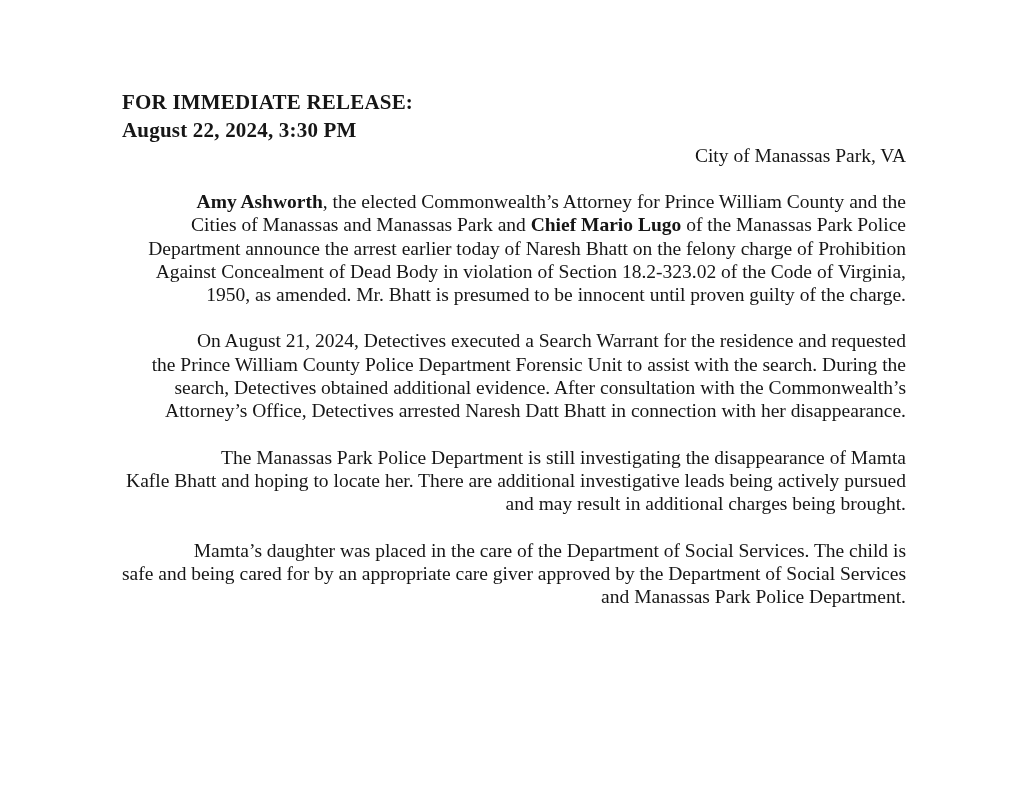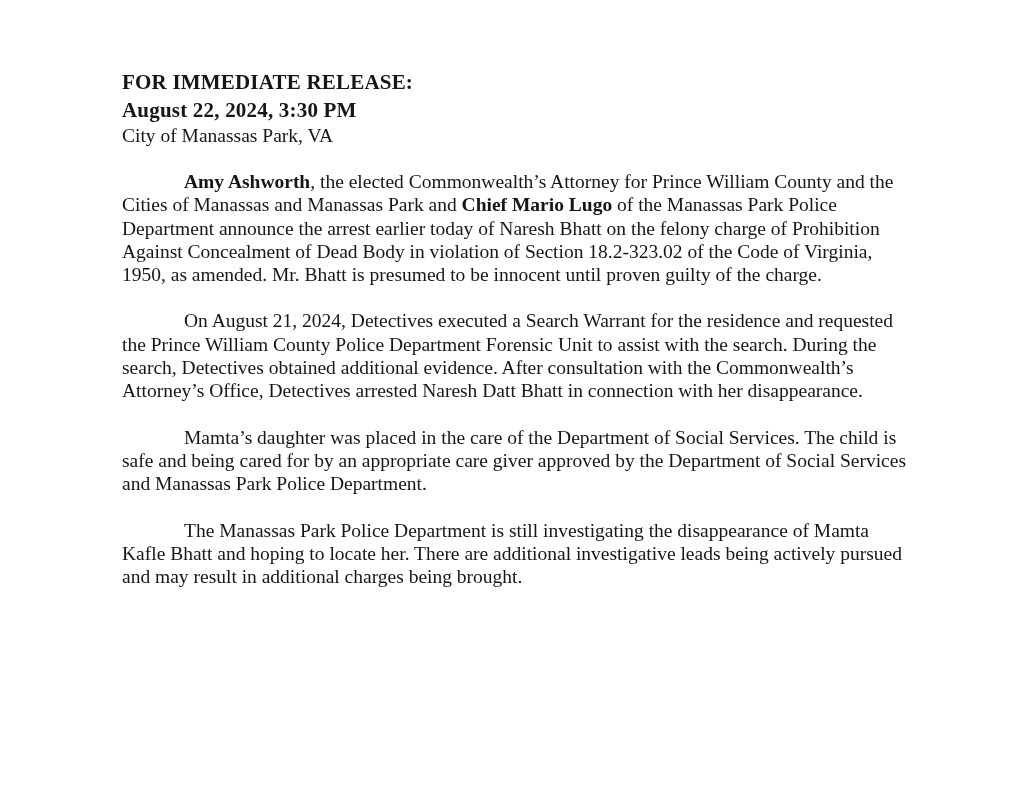--- a/index.html
+++ b/index.html
@@ -6,56 +6,57 @@
   body {
     width: 1024px;
     height: 809px;
     background: #ffffff;
     overflow: hidden;
     position: relative;
   }
   .page {
     position: absolute;
     left: 122px;
-    top: 68px;
+    top: 88px;
     width: 784px;
     color: #161616;
     font-family: "Liberation Serif", serif;
     -webkit-font-smoothing: antialiased;
   }
   .doc-header { margin-bottom: 22px; }
   .release-line, .datetime-line {
     font-weight: bold;
     font-size: 21px;
     line-height: 28px;
     letter-spacing: 0.2px;
     white-space: nowrap;
   }
   .location-line {
     font-size: 19.5px;
     line-height: 24px;
     white-space: nowrap;
+    text-align: right;
   }
   .doc-body p.para {
     margin: 0 0 23px 0;
     font-size: 19.5px;
     line-height: 23.3px;
     text-indent: 62px;
-    text-align: left;
+    text-align: right;
   }
   .doc-body p.para strong { font-weight: bold; }
 </style>
 </head>
 <body>
 
 <div class="page">
   <div class="doc-header">
     <div class="release-line">FOR IMMEDIATE RELEASE:</div>
     <div class="datetime-line">August 22, 2024, 3:30 PM</div>
     <div class="location-line">City of Manassas Park, VA</div>
   </div>
   <div class="doc-body" id="paragraphs">
       <p class="para"><strong>Amy Ashworth</strong><span>, the elected Commonwealth’s Attorney for Prince William County and the Cities of Manassas and Manassas Park and </span><strong>Chief Mario Lugo</strong><span> of the Manassas Park Police Department announce the arrest earlier today of Naresh Bhatt on the felony charge of Prohibition Against Concealment of Dead Body in violation of Section 18.2-323.02 of the Code of Virginia, 1950, as amended. Mr. Bhatt is presumed to be innocent until proven guilty of the charge.</span></p>
       <p class="para"><span>On August 21, 2024, Detectives executed a Search Warrant for the residence and requested the Prince William County Police Department Forensic Unit to assist with the search. During the search, Detectives obtained additional evidence. After consultation with the Commonwealth’s Attorney’s Office, Detectives arrested Naresh Datt Bhatt in connection with her disappearance.</span></p>
+      <p class="para"><span>The Manassas Park Police Department is still investigating the disappearance of Mamta Kafle Bhatt and hoping to locate her. There are additional investigative leads being actively pursued and may result in additional charges being brought.</span></p>
       <p class="para"><span>Mamta’s daughter was placed in the care of the Department of Social Services. The child is safe and being cared for by an appropriate care giver approved by the Department of Social Services and Manassas Park Police Department.</span></p>
-      <p class="para"><span>The Manassas Park Police Department is still investigating the disappearance of Mamta Kafle Bhatt and hoping to locate her. There are additional investigative leads being actively pursued and may result in additional charges being brought.</span></p>
     </div>
 </div>
 
 </body></html>

